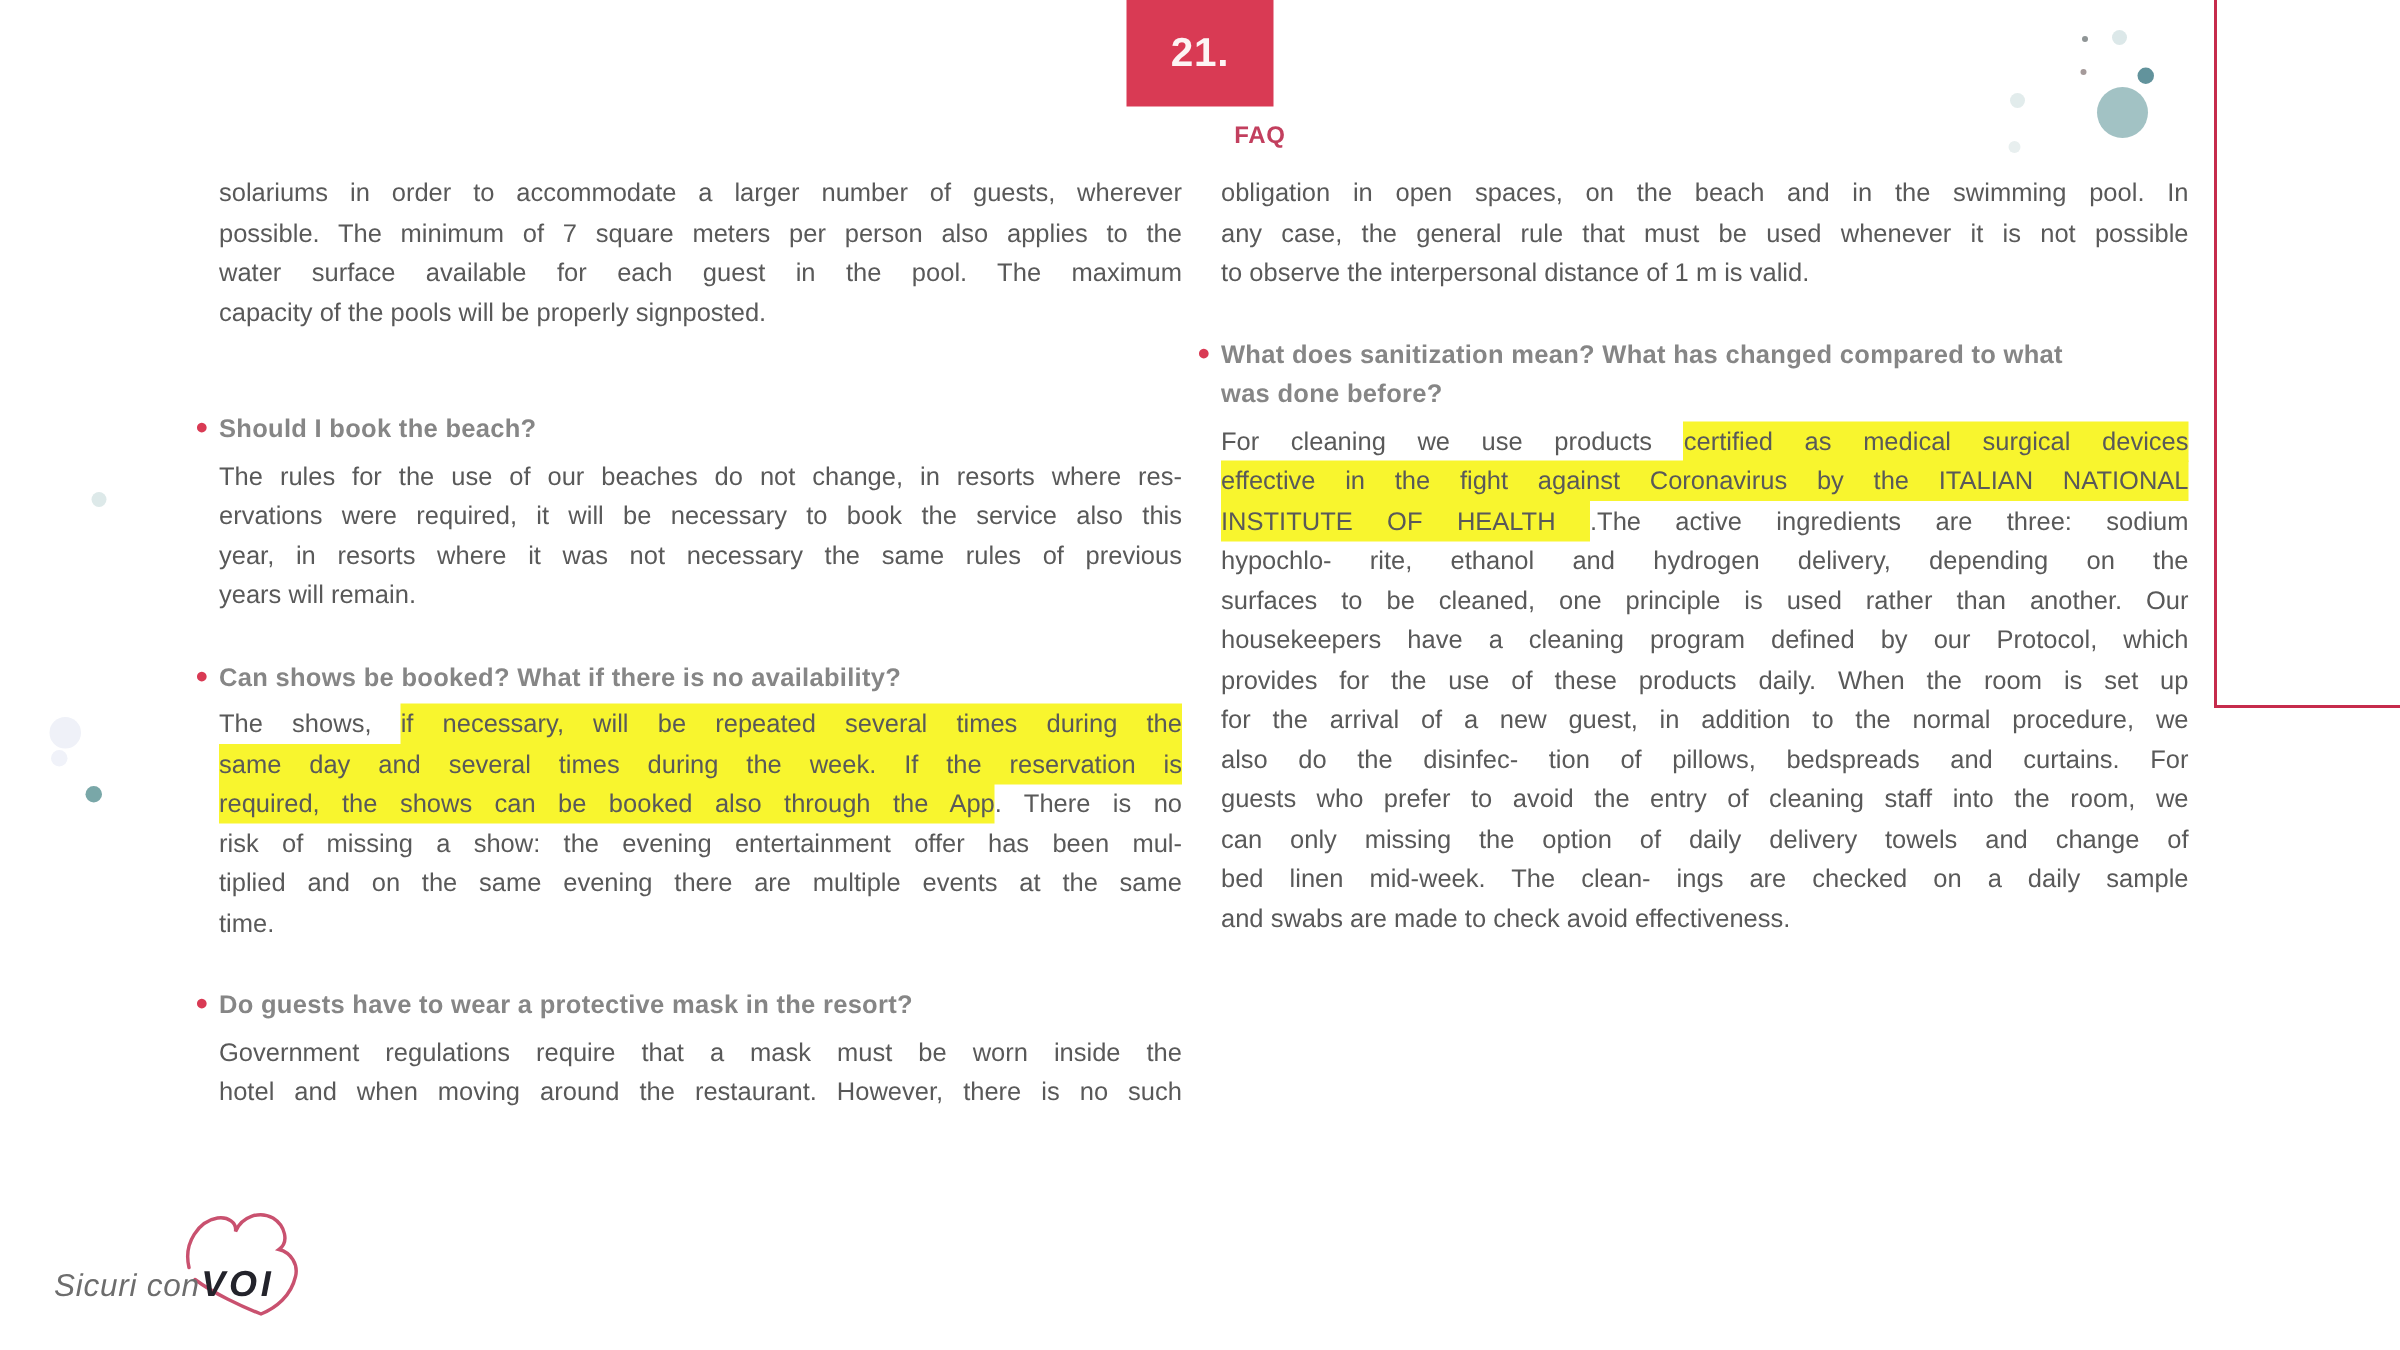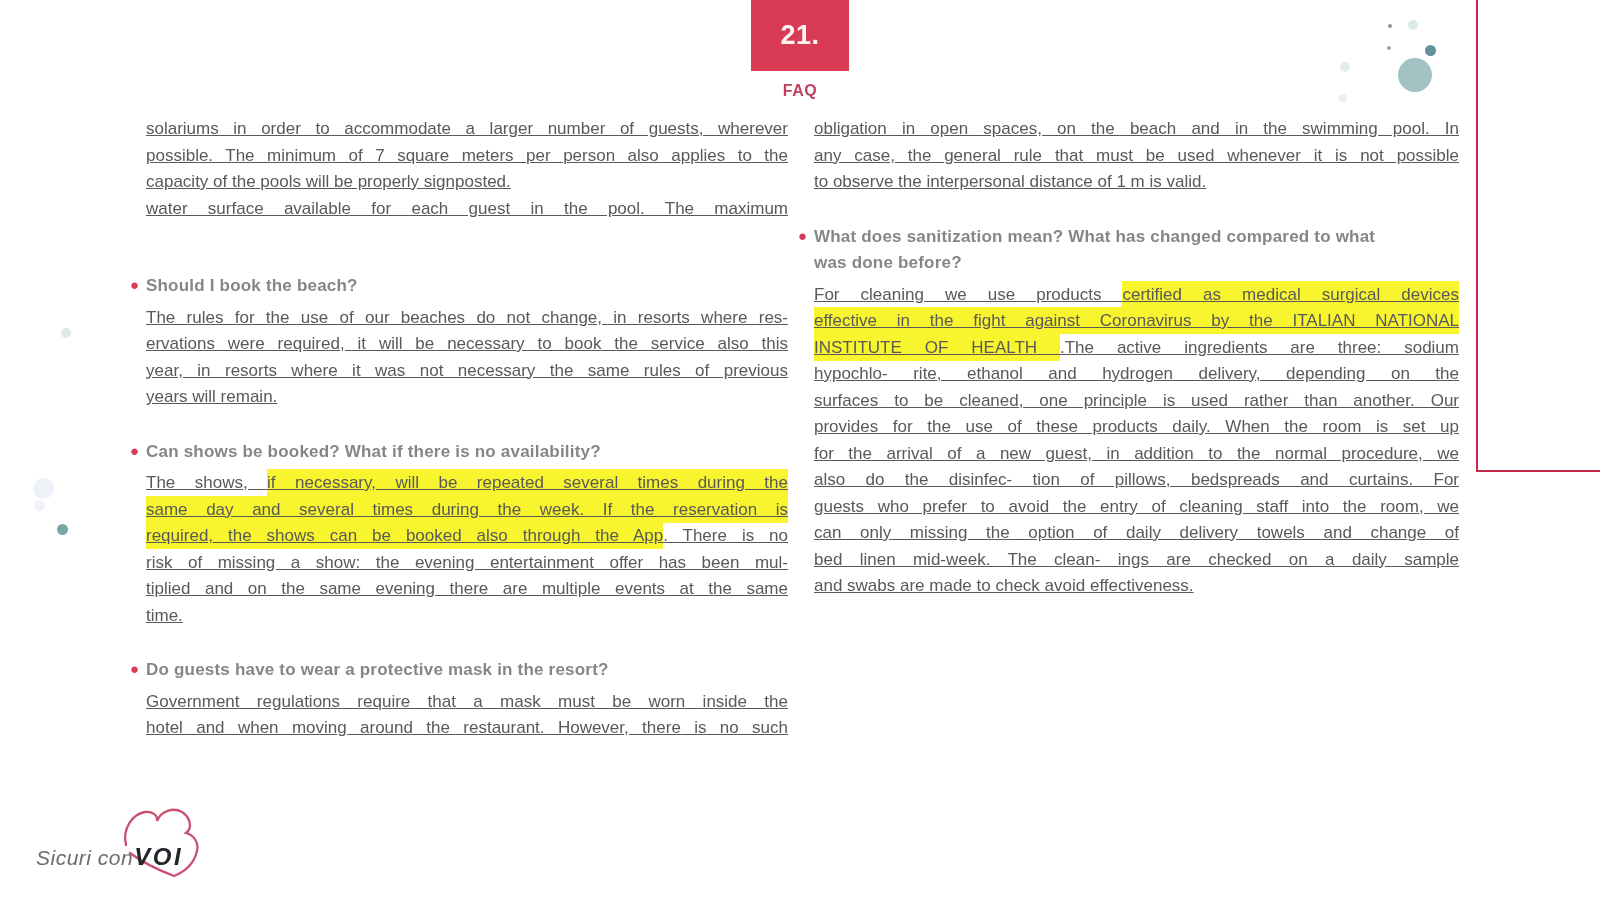--- a/index.html
+++ b/index.html
@@ -10,21 +10,21 @@
   #page{position:absolute;left:0;top:0;width:1600px;height:900px;border-radius:28px;}
 
   
   .page-badge{
     position:absolute;left:751px;top:0;width:98px;height:71px;
     background:var(--accent-red,#d93a54);
     color:#fdf4f4;font-size:27px;font-weight:600;letter-spacing:.5px;
     display:flex;align-items:center;justify-content:center;
   }
   .section-label{
-    position:absolute;left:751px;top:82px;width:98px;text-align:center;
+    position:absolute;left:791px;top:82px;width:98px;text-align:center;
     color:var(--label-red,#c23f5e);font-size:16px;font-weight:600;letter-spacing:.5px;
   }
 
   
   .red-frame{
     position:absolute;left:1476px;top:-30px;width:360px;height:498px;
     border:2px solid var(--frame-red,#c62b4c);background:transparent;
   }
 
   .dot{position:absolute;border-radius:50%;}
@@ -41,21 +41,21 @@
     position:relative;margin:28px 0 5px;
     color:var(--heading-gray,#868686);font-weight:700;
     font-size:17px;line-height:26.5px;letter-spacing:.2px;
   }
   .faq-question.q-gap{margin-top:51px;}
   .bullet{
     position:absolute;left:-16px;top:-1px;
     color:var(--accent-red,#d93a54);font-size:15px;font-weight:400;
   }
 
-  .faq-paragraph{margin:0;text-decoration:underline;}
+  .faq-paragraph{margin:0;}
   .pline{text-align:justify;text-align-last:justify;}
   .pline.last{text-align-last:left;}
   .hl{background:var(--highlight-yellow,#f8f52e);padding:4px 0;}
 
   
   .logo{position:absolute;left:30px;top:795px;width:210px;height:95px;font-style:italic;}
   .logo-heart{position:absolute;left:0;top:0;}
   .logo-text{position:absolute;left:6px;top:48px;white-space:nowrap;}
   .logo-prefix{font-size:21px;color:var(--logo-gray,#6d6d6d);letter-spacing:.5px;}
   .logo-brand{font-size:24px;color:var(--logo-dark,#23232b);font-weight:700;letter-spacing:2.5px;margin-left:1px;}
@@ -67,22 +67,22 @@
 
   <div class="page-badge">21.</div>
   <div class="section-label">FAQ</div>
 
   <div class="red-frame"></div>
 
   <div id="left-col" class="col col-left">
       <div class="faq-paragraph">
         <div class="pline"><span>solariums in order to accommodate a larger number of guests, wherever</span></div>
         <div class="pline"><span>possible. The minimum of 7 square meters per person also applies to the</span></div>
+        <div class="pline"><span>water surface available for each guest in the pool. The maximum</span></div>
         <div class="pline last"><span>capacity of the pools will be properly signposted.</span></div>
-        <div class="pline"><span>water surface available for each guest in the pool. The maximum</span></div>
       </div>
       <div class="faq-question q-gap"><span class="bullet">●</span><span>Should I book the beach?</span></div>
       <div class="faq-paragraph">
         <div class="pline"><span>The rules for the use of our beaches do not change, in resorts where res-</span></div>
         <div class="pline"><span>ervations were required, it will be necessary to book the service also this</span></div>
         <div class="pline"><span>year, in resorts where it was not necessary the same rules of previous</span></div>
         <div class="pline last"><span>years will remain.</span></div>
       </div>
       <div class="faq-question"><span class="bullet">●</span><span>Can shows be booked? What if there is no availability?</span></div>
       <div class="faq-paragraph">
@@ -105,20 +105,21 @@
         <div class="pline"><span>any case, the general rule that must be used whenever it is not possible</span></div>
         <div class="pline last"><span>to observe the interpersonal distance of 1 m is valid.</span></div>
       </div>
       <div class="faq-question"><span class="bullet">●</span><span>What does sanitization mean? What has changed compared to what</span><br><span>was done before?</span></div>
       <div class="faq-paragraph">
         <div class="pline"><span>For cleaning we use products </span><span class="hl">certified as medical surgical devices</span></div>
         <div class="pline"><span class="hl">effective in the fight against Coronavirus by the ITALIAN NATIONAL</span></div>
         <div class="pline"><span class="hl">INSTITUTE OF HEALTH </span><span>.The active ingredients are three: sodium</span></div>
         <div class="pline"><span>hypochlo- rite, ethanol and hydrogen delivery, depending on the</span></div>
         <div class="pline"><span>surfaces to be cleaned, one principle is used rather than another. Our</span></div>
+        <div class="pline"><span>housekeepers have a cleaning program defined by our Protocol, which</span></div>
         <div class="pline"><span>provides for the use of these products daily. When the room is set up</span></div>
         <div class="pline"><span>for the arrival of a new guest, in addition to the normal procedure, we</span></div>
         <div class="pline"><span>also do the disinfec- tion of pillows, bedspreads and curtains. For</span></div>
         <div class="pline"><span>guests who prefer to avoid the entry of cleaning staff into the room, we</span></div>
         <div class="pline"><span>can only missing the option of daily delivery towels and change of</span></div>
         <div class="pline"><span>bed linen mid-week. The clean- ings are checked on a daily sample</span></div>
         <div class="pline last"><span>and swabs are made to check avoid effectiveness.</span></div>
       </div>
     </div>
 

